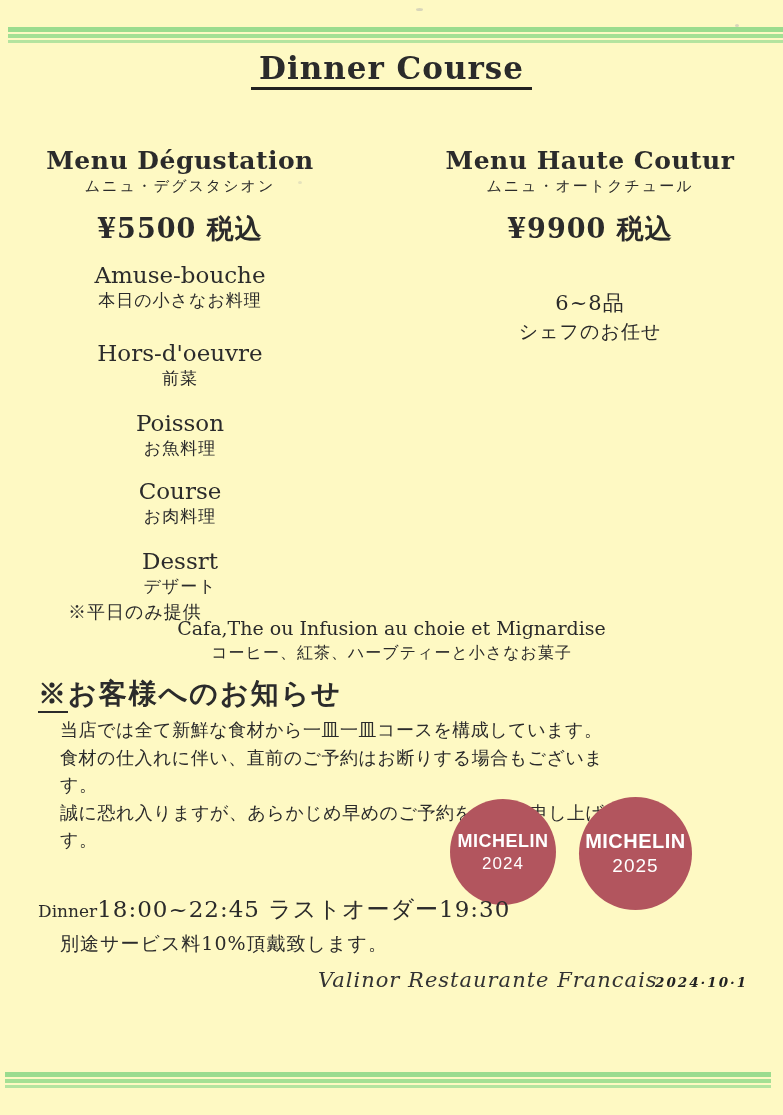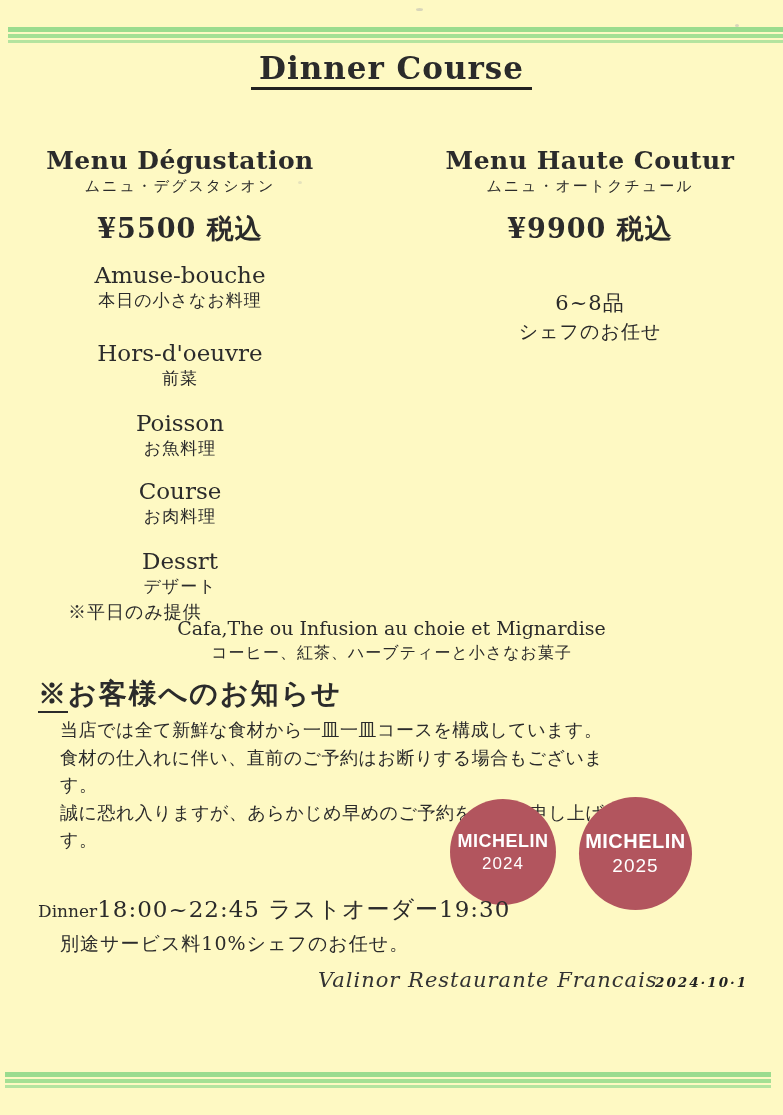--- a/index.html
+++ b/index.html
@@ -156,20 +156,20 @@
   </div>
   <div class="badge badge-2025">
     <div class="brand">MICHELIN</div>
     <div class="year">2025</div>
   </div>
 
   <div class="hours">
     <div>
       <span class="hours-label">Dinner</span><span class="hours-time">18:00~22:45  ラストオーダー19:30</span>
     </div>
-    <div class="service-note">別途サービス料10%シェフのお任せ。</div>
+    <div class="service-note">別途サービス料10%頂戴致します。</div>
   </div>
 
   <div class="signature">Valinor Restaurante Francais</div>
   <div class="doc-date">2024·10·1</div>
 
   <div class="band band-bottom"></div>
 </div>
 
 </body></html>

